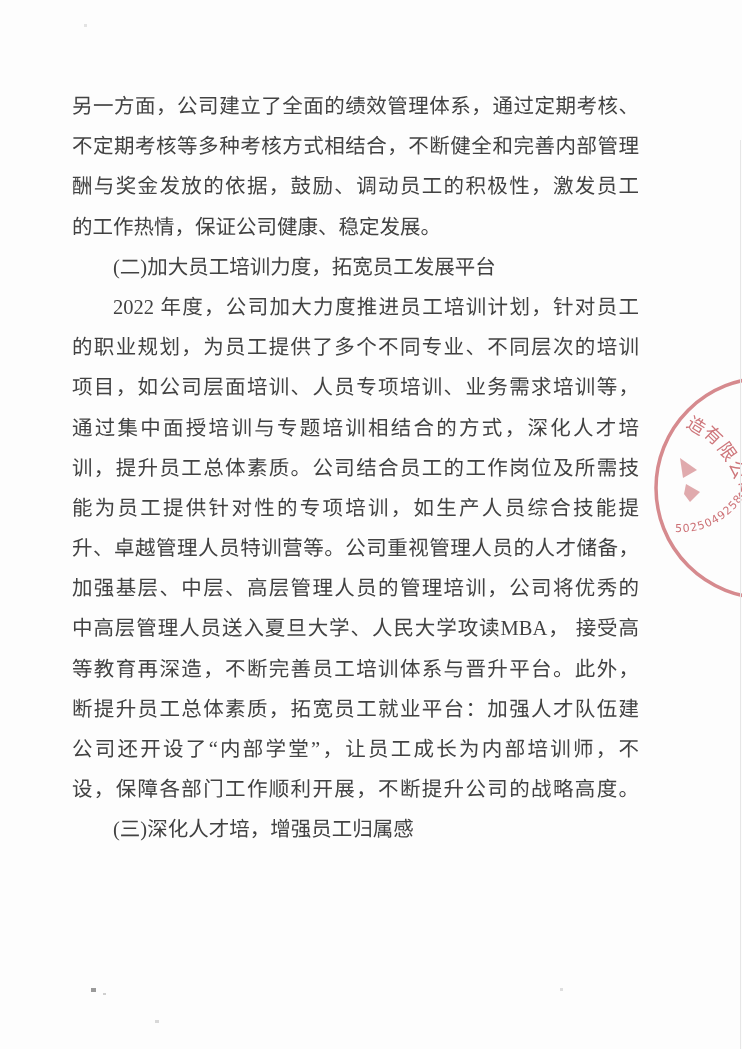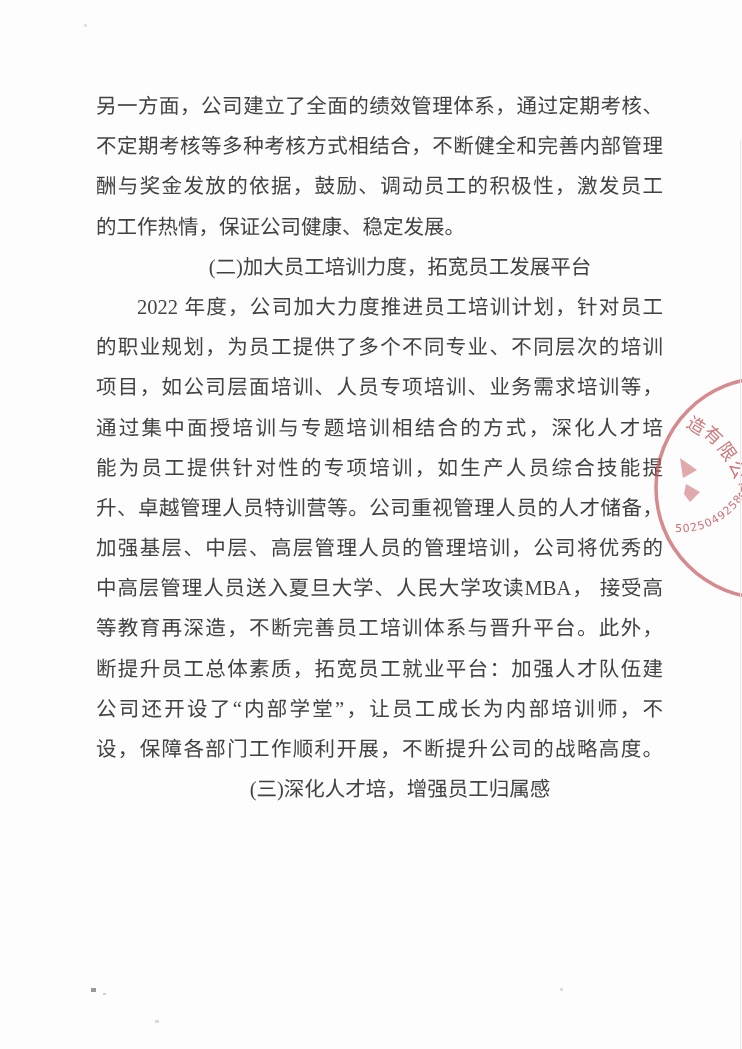--- a/index.html
+++ b/index.html
@@ -7,30 +7,30 @@
   .page{
     position:relative;
     width:742px;
     height:1049px;
     background:#fdfdfd;
     overflow:hidden;
     font-family:"Liberation Serif","DejaVu Serif",serif;
   }
   .doc{
     position:absolute;
-    left:96px;
+    left:72px;
     top:86px;
     width:567px;
     font-size:20.5px;
     line-height:40.2px;
     color:#424242;
   }
   .line{height:40.2px;}
   .just{text-align:justify; text-align-last:justify;}
-  .ind{text-indent:2em;text-align:center;}
+  .ind{text-indent:2em;}
   .seal-wrap{
     position:absolute;
     left:600px;
     top:370px;
     width:142px;
     height:230px;
     pointer-events:none;
   }
   .ring{fill:none; stroke:#c4585e; stroke-width:3.5; opacity:.7;}
   .sealtext text{
@@ -68,20 +68,21 @@
   <div class="doc" id="doc-body">
       <div class="line just">另一方面，公司建立了全面的绩效管理体系，通过定期考核、</div>
       <div class="line just">不定期考核等多种考核方式相结合，不断健全和完善内部管理</div>
       <div class="line just">酬与奖金发放的依据，鼓励、调动员工的积极性，激发员工</div>
       <div class="line">的工作热情，保证公司健康、稳定发展。</div>
       <div class="line ind">(二)加大员工培训力度，拓宽员工发展平台</div>
       <div class="line just ind">2022 年度，公司加大力度推进员工培训计划，针对员工</div>
       <div class="line just">的职业规划，为员工提供了多个不同专业、不同层次的培训</div>
       <div class="line just">项目，如公司层面培训、人员专项培训、业务需求培训等，</div>
       <div class="line just">通过集中面授培训与专题培训相结合的方式，深化人才培</div>
+      <div class="line just">训，提升员工总体素质。公司结合员工的工作岗位及所需技</div>
       <div class="line just">能为员工提供针对性的专项培训，如生产人员综合技能提</div>
       <div class="line just">升、卓越管理人员特训营等。公司重视管理人员的人才储备，</div>
       <div class="line just">加强基层、中层、高层管理人员的管理培训，公司将优秀的</div>
       <div class="line just">中高层管理人员送入夏旦大学、人民大学攻读MBA， 接受高</div>
       <div class="line just">等教育再深造，不断完善员工培训体系与晋升平台。此外，</div>
       <div class="line just">断提升员工总体素质，拓宽员工就业平台：加强人才队伍建</div>
       <div class="line just">公司还开设了“内部学堂”，让员工成长为内部培训师，不</div>
       <div class="line just">设，保障各部门工作顺利开展，不断提升公司的战略高度。</div>
       <div class="line ind">(三)深化人才培，增强员工归属感</div>
     </div>

